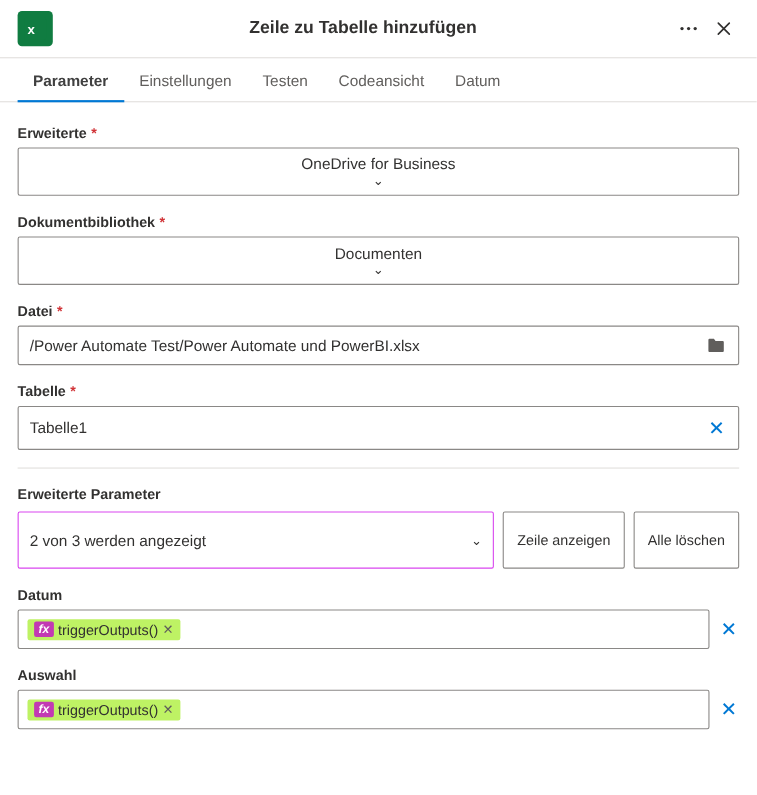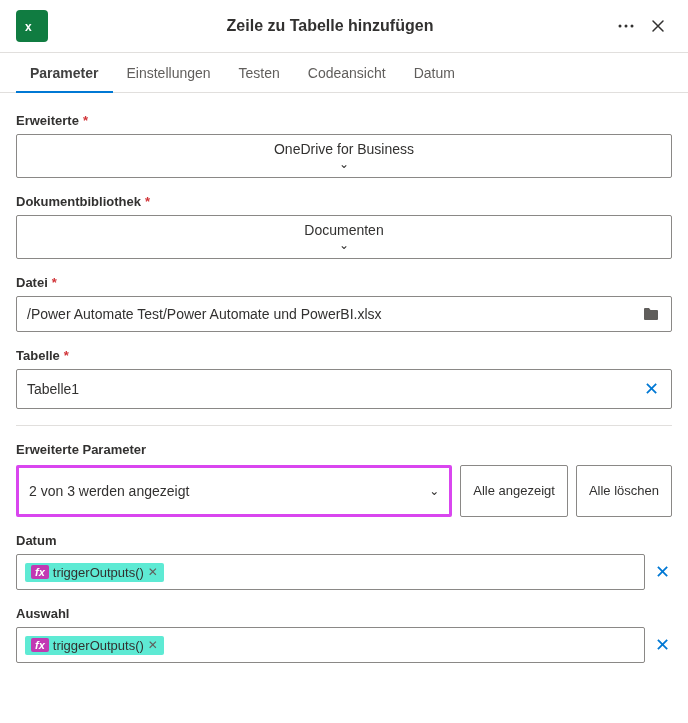--- a/index.html
+++ b/index.html
@@ -178,21 +178,21 @@
     }
     .advanced-row {
       display: flex;
       gap: 8px;
       align-items: stretch;
     }
     .advanced-select {
       flex: 1;
       display: flex;
       align-items: center;
-      border: 3px solid #d946ef;
+      border: 1px solid #d946ef;
       border-radius: 2px;
       padding: 6px 10px;
       background: #fff;
       cursor: pointer;
       min-height: 52px;
     }
     .advanced-select-value {
       flex: 1;
       color: #323130;
       font-size: 14px;
@@ -217,21 +217,21 @@
       border: 1px solid #8a8886;
       border-radius: 2px;
       padding: 4px 8px;
       background: #fff;
       min-height: 36px;
       gap: 4px;
     }
     .token {
       display: inline-flex;
       align-items: center;
-      background: #5eead4;
+      background: #bef264;
       border-radius: 2px;
       padding: 2px 6px;
       gap: 4px;
       font-size: 13px;
     }
     .token-fx {
       background: #c239b3;
       color: #fff;
       font-size: 11px;
       font-weight: 700;
@@ -350,21 +350,21 @@
 
   <hr class="divider">
 
   <div class="advanced-section">
     <div class="advanced-label">Erweiterte Parameter</div>
     <div class="advanced-row">
       <div class="advanced-select">
         <span class="advanced-select-value">2 von 3 werden angezeigt</span>
         <span class="chevron-icon">⌄</span>
       </div>
-      <button class="action-btn">Alle angezeigt</button>
+      <button class="action-btn">Zeile anzeigen</button>
       <button class="action-btn">Alle löschen</button>
     </div>
   </div>
 
   <div class="field-group">
     <div class="field-label">
       <span>Datum</span>
     </div>
     <div style="display:flex; align-items:center; gap:8px;">
       <div class="token-field" style="flex:1;">

